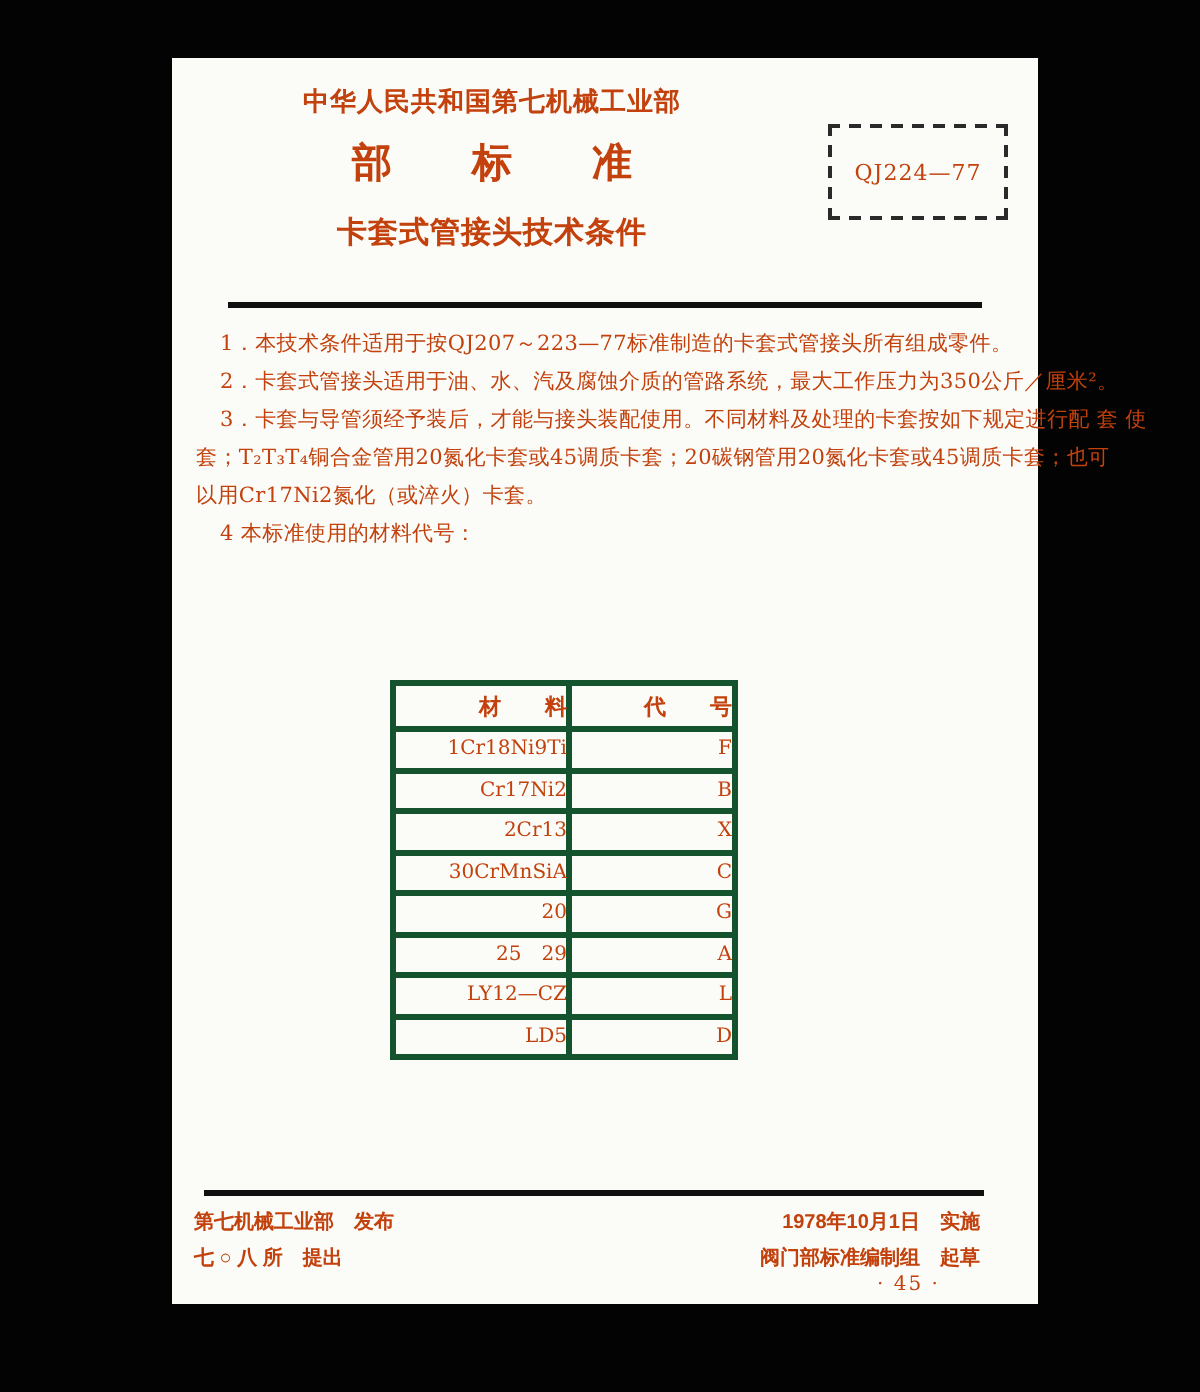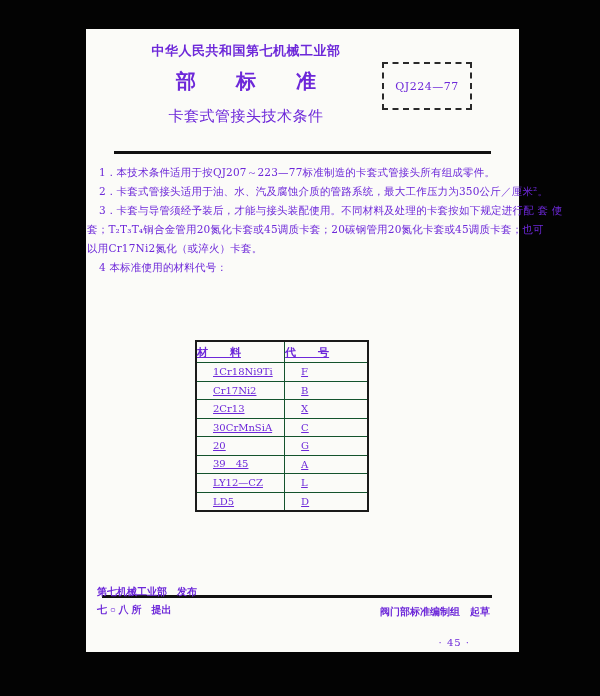--- a/index.html
+++ b/index.html
@@ -12,21 +12,21 @@
   .scan-bg {
     position: relative;
     width: 600px; height: 696px;
     background: #030303;
   }
   .page {
     position: absolute;
     left: 86px; top: 29px;
     width: 433px; height: 623px;
     background: #fbfbf8;
-    color: #6d28d9;
+    color: #c2410c;
   }
   
   .header-col {
     position: absolute;
     left: 10px; top: 0;
     width: 300px;
     text-align: center;
   }
   .issuer {
     position: absolute;
@@ -42,44 +42,44 @@
     left: 0; top: 39px; width: 100%;
     font-family: "Liberation Sans", "DejaVu Sans", sans-serif;
     font-weight: bold;
     font-size: 20px;
     white-space: nowrap;
   }
   .doc-title {
     position: absolute;
     left: 0; top: 78px; width: 100%;
     font-family: "Liberation Sans", "DejaVu Sans", sans-serif;
-    font-weight: normal;
+    font-weight: bold;
     font-size: 15px;
     letter-spacing: 0.5px;
     white-space: nowrap;
   }
   .std-box {
     position: absolute;
-    left: 296px; top: 33px;
+    left: 328px; top: 33px;
     width: 86px; height: 44px;
     border: 2px dashed #2a2a2a;
     display: flex; align-items: center; justify-content: center;
     font-size: 11px;
     letter-spacing: 0.5px;
   }
   .rule {
     position: absolute;
     background: #101010;
   }
   .rule-top { left: 28px; top: 122px; width: 377px; height: 3px; }
   .rule-bottom { left: 16px; top: 566px; width: 390px; height: 3px; }
   
   .body-text {
     position: absolute;
-    left: 1px; top: 134px;
+    left: 12px; top: 134px;
     width: 426px;
     font-size: 10.5px;
     letter-spacing: 0.2px;
   }
   .body-text .ln {
     margin: 0;
     height: 19px;
     line-height: 19px;
     white-space: nowrap;
   }
@@ -88,41 +88,40 @@
   .ind-sub    { padding-left: 26px; }
   
   table.materials {
     position: absolute;
     left: 109px; top: 311px;
     width: 174px;
     border-collapse: collapse;
     border: 2px solid #1a1a1a;
   }
   table.materials th, table.materials td {
-    border: 1px solid #14532d;
-    text-align: left;
+    border: 3px solid #14532d;
+    text-align: right;
     padding: 0;
-    text-decoration: underline;
   }
   table.materials th {
     height: 20px;
     font-size: 11px;
     font-weight: bold;
   }
   table.materials td {
     height: 17.5px;
     font-size: 10px;
     padding-left: 16px;
   }
   table.materials col.c-material { width: 89px; }
   table.materials col.c-code { width: 85px; }
   
   .footer-left {
     position: absolute;
-    left: 11px; top: 554px;
+    left: 11px; top: 574px;
     font-family: "Liberation Sans", "DejaVu Sans", sans-serif;
     font-weight: bold;
     font-size: 10px;
     line-height: 18px;
     white-space: nowrap;
   }
   .footer-right {
     position: absolute;
     right: 29px; top: 574px;
     text-align: right;
@@ -192,21 +191,21 @@
         </tr>
         <tr>
           <td>30CrMnSiA</td>
           <td>C</td>
         </tr>
         <tr>
           <td>20</td>
           <td>G</td>
         </tr>
         <tr>
-          <td>39　45</td>
+          <td>25　29</td>
           <td>A</td>
         </tr>
         <tr>
           <td>LY12—CZ</td>
           <td>L</td>
         </tr>
         <tr>
           <td>LD5</td>
           <td>D</td>
         </tr>
@@ -214,19 +213,20 @@
     </table>
 
     <div class="rule rule-bottom"></div>
 
     <div class="footer-left">
       <div>第七机械工业部　发布</div>
       <div>七 ○ 八 所　提出</div>
     </div>
 
     <div class="footer-right">
+      <div>1978年10月1日　实施</div>
       <div>阀门部标准编制组　起草</div>
     </div>
 
     <div class="page-num">· 45 ·</div>
 
   </div>
 </div>
 
 </body></html>

